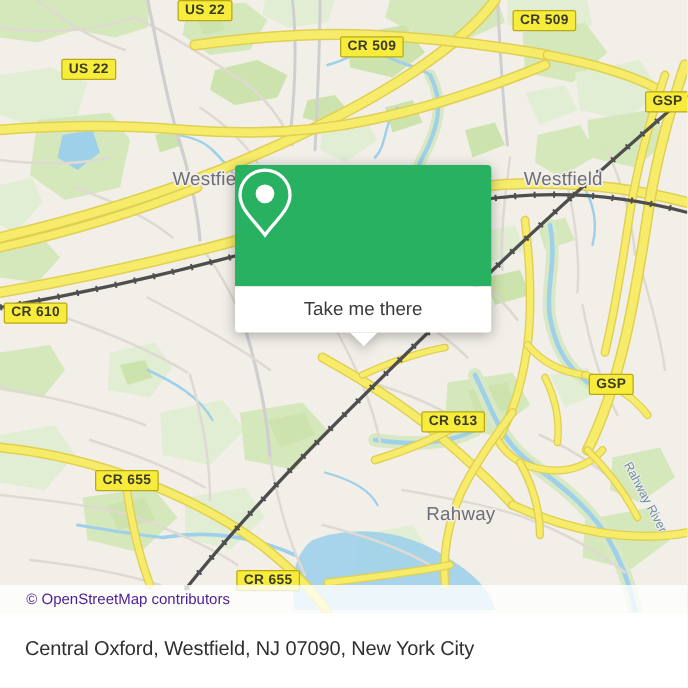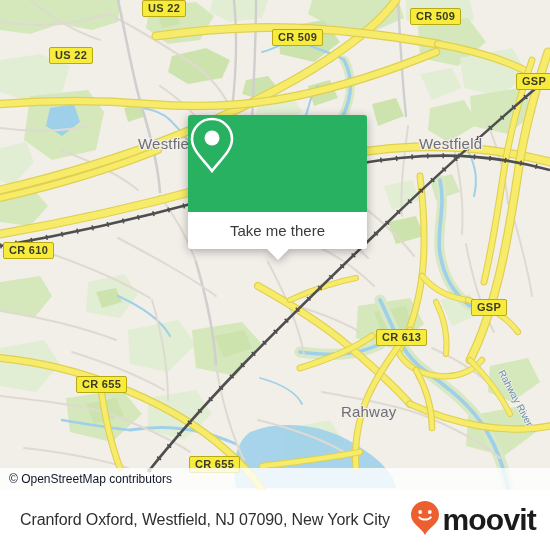--- a/index.html
+++ b/index.html
@@ -53,25 +53,25 @@
       -1px 0 #f2efe9, 1px 0 #f2efe9, 0 -1px #f2efe9, 0 1px #f2efe9;
   }
 
   
   #attribution{
     position:absolute;left:0;bottom:0;width:550px;height:22px;
     background:rgba(255,255,255,.78);
     display:flex;align-items:center;
     box-sizing:border-box;padding-left:9px;
   }
-  #attribution span{font-size:12px;color:#0f172a;}
+  #attribution span{font-size:12px;color:#4c1d95;margin-left:12px;}
 
   
   #popup{
-    position:absolute;left:188px;top:115px;width:179px;
+    position:absolute;left:188px;top:132px;width:205px;
     filter:drop-shadow(0 2px 5px rgba(0,0,0,.30));
   }
   #popup-top{
     height:97px;border-radius:3px 3px 0 0;
     display:flex;align-items:center;justify-content:center;
   }
   #popup-bottom{
     height:37px;background:#ffffff;border-radius:0 0 3px 3px;
     display:flex;align-items:center;justify-content:center;
   }
@@ -316,21 +316,21 @@
     <div class="place" style="left:341px;top:403px;">Rahway</div>
 
     <div class="water-label" style="left:506px;top:368px;transform:rotate(62deg);transform-origin:0 0;">Rahway River</div>
 
     <div class="shield" style="left:142px;top:0px;">US 22</div>
     <div class="shield" style="left:49px;top:47px;">US 22</div>
     <div class="shield" style="left:272px;top:29px;">CR 509</div>
     <div class="shield" style="left:410px;top:8px;">CR 509</div>
     <div class="shield" style="left:516px;top:73px;">GSP</div>
     <div class="shield" style="left:3px;top:224px;margin-top:18px;">CR 610</div>
-    <div class="shield" style="left:337px;top:329px;margin-left:39px;">CR 613</div>
+    <div class="shield" style="left:337px;top:329px;">CR 613</div>
     <div class="shield" style="left:471px;top:299px;">GSP</div>
     <div class="shield" style="left:76px;top:376px;">CR 655</div>
     <div class="shield" style="left:189px;top:456px;">CR 655</div>
 
     <div id="attribution">
       <span>© OpenStreetMap contributors</span>
     </div>
 
     <div id="popup">
       <div id="popup-top" style="background:#27b161;">
@@ -343,27 +343,16 @@
       </div>
       <div id="popup-bottom">
         <span>Take me there</span>
       </div>
       <div id="popup-tail"></div>
     </div>
 
   </div>
 
   <div id="footer">
-    <div id="footer-address">Cranford Oxford, Westfield, NJ 07090, New York City</div>
-    <div id="brand">
-      <span>
-        <svg width="30" height="36" viewBox="0 0 30 36" aria-hidden="true">
-          <path d="M15 1 C7.3 1 1 7.3 1 15 C1 24 12 28 15 35 C18 28 29 24 29 15 C29 7.3 22.7 1 15 1 Z" fill="#ee5f30"></path>
-          <circle cx="10.2" cy="12" r="1.9" fill="#ffffff"></circle>
-          <circle cx="19.8" cy="12" r="1.9" fill="#ffffff"></circle>
-          <path d="M9.2 17.2 C11.4 20.4 18.6 20.4 20.8 17.2" fill="none" stroke="#ffffff" stroke-width="2" stroke-linecap="round"></path>
-        </svg>
-      </span>
-      <span id="brand-word">moovit</span>
-    </div>
+    <div id="footer-address">Central Oxford, Westfield, NJ 07090, New York City</div>
   </div>
 
 </div>
 
 </body></html>

